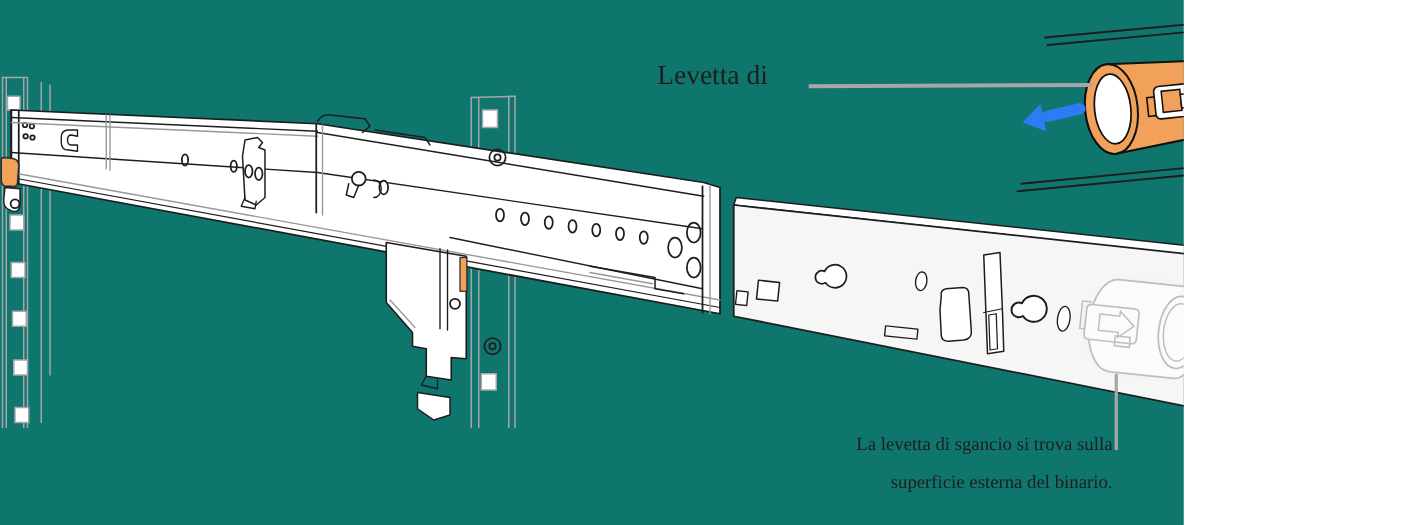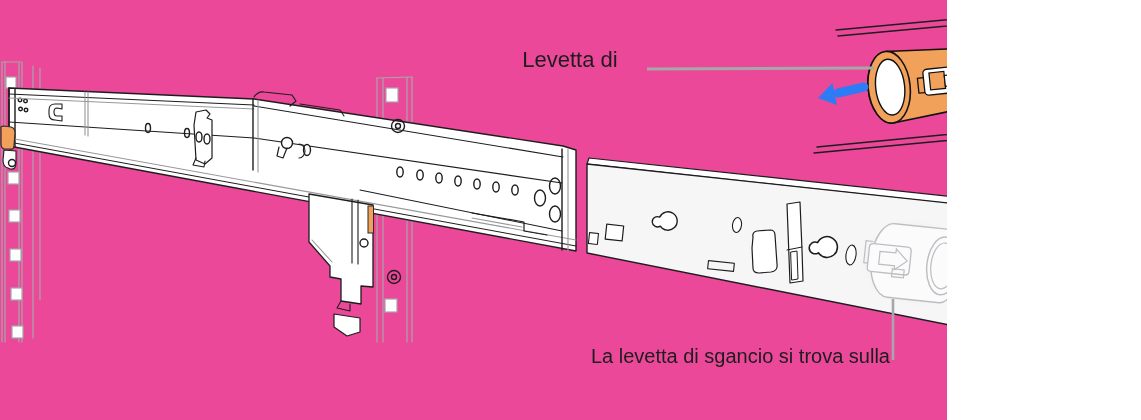--- a/index.html
+++ b/index.html
@@ -1,22 +1,22 @@
 <!DOCTYPE html>
 <html><head>
 <meta charset="utf-8">
 <style>
   html,body{margin:0;padding:0;background:#fff;}
-  .canvas{position:relative;width:947px;height:420px;background:#ec4899;overflow:hidden;
-          font-family:Liberation Sans, sans-serif;color:#1d1d1f;}
+  .canvas{position:relative;width:947px;height:420px;background:#0f766e;overflow:hidden;
+          font-family:Liberation Serif, serif;color:#1d1d1f;}
   .art{position:absolute;left:0;top:0;}
   .callout-label{position:absolute;font-size:22px;line-height:30px;color:#1d1d1f;}
   .callout-label .ln{display:block;}
   .label-top{left:440px;top:45px;width:260px;text-align:center;}
-  .label-bottom{left:340px;top:341px;width:550px;text-align:right;font-size:20px;}
+  .label-bottom{left:340px;top:341px;width:550px;text-align:right;font-size:15px;}
   svg .dk{stroke:#1d1d1f;fill:none;stroke-width:1.4;stroke-linecap:round;stroke-linejoin:round;}
   svg .dkf{stroke:#1d1d1f;fill:#ffffff;stroke-width:1.4;stroke-linejoin:round;}
   svg .thin{stroke:#98989c;fill:none;stroke-width:1.1;stroke-linecap:round;}
   svg .post{stroke:#a6a6aa;fill:none;stroke-width:1.2;stroke-linecap:round;}
   svg .postf{stroke:#a6a6aa;fill:#ffffff;stroke-width:1.2;}
   svg .ghost{stroke:#bdbdc2;fill:#fbfbfc;stroke-width:1.4;stroke-linejoin:round;}
   svg .ghostln{stroke:#bdbdc2;fill:none;stroke-width:1.2;stroke-linecap:round;}
 </style>
 </head>
 <body>
@@ -213,15 +213,16 @@
   <path d="M647,69 L874,68" stroke="#A7A7AA" stroke-width="3.2" fill="none"></path>
   <path d="M893,299 L893,360" stroke="#A7A7AA" stroke-width="2.6" fill="none"></path>
 </svg>
 
 <div class="callout-label label-top">
   <span class="ln">Levetta di</span>
 </div>
 
 <div class="callout-label label-bottom">
   <span class="ln">La levetta di sgancio si trova sulla</span>
+  <span class="ln">superficie esterna del binario.</span>
 </div>
 
 </div>
 
 </body></html>

